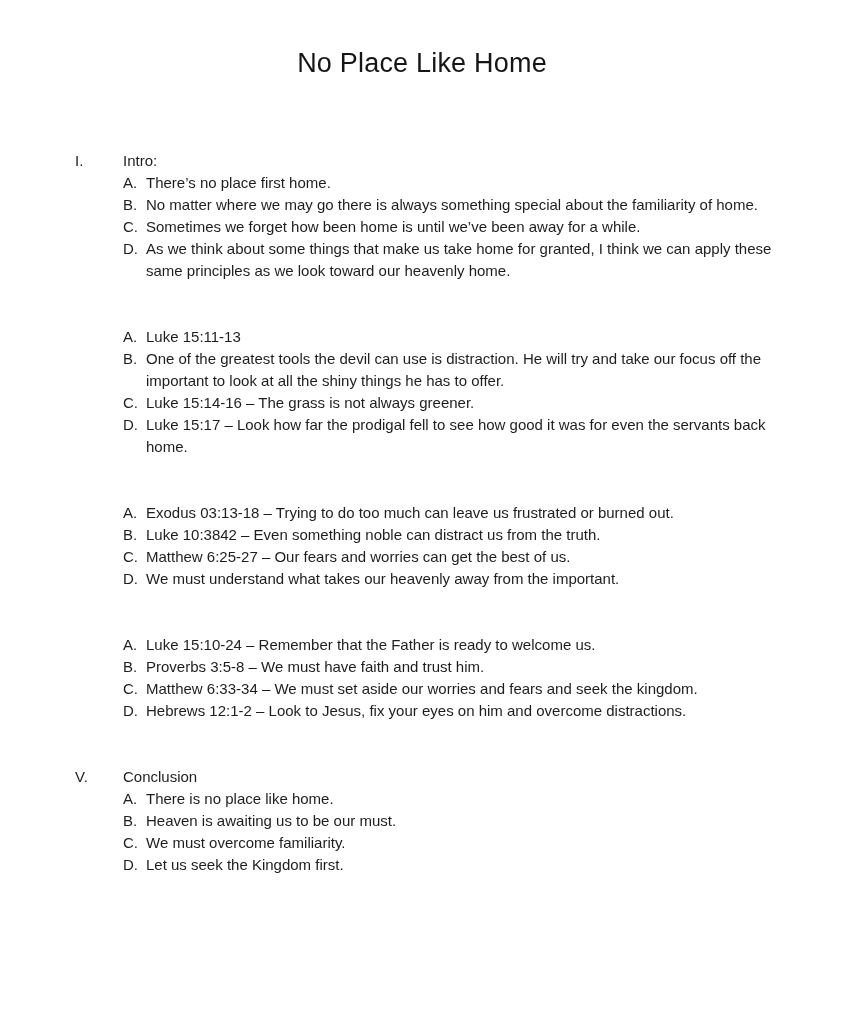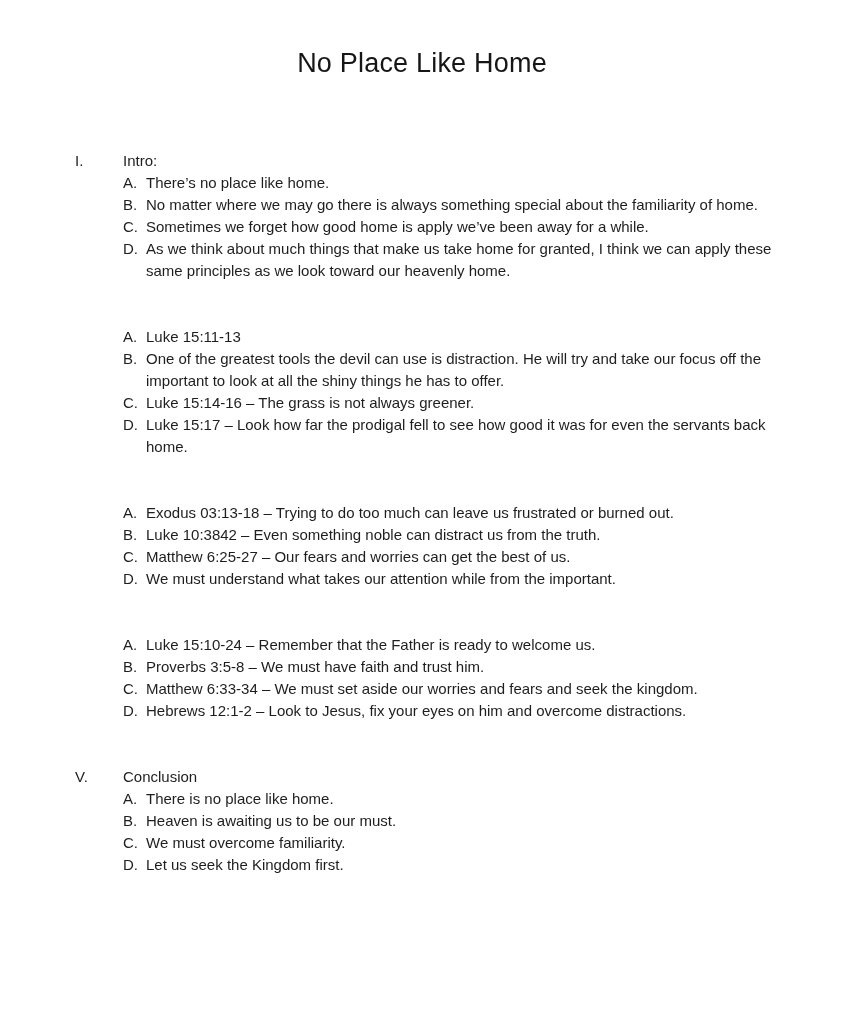--- a/index.html
+++ b/index.html
@@ -67,33 +67,33 @@
 
   <div class="outline">
 
     <div class="section">
       <div class="section-head">
         <span class="numeral">I.</span>
         <span class="heading">Intro:</span>
       </div>
       <div class="item">
         <span class="letter">A.</span>
-        <span class="item-text">There’s no place like home.</span>
+        <span class="item-text">There’s no place first home.</span>
       </div>
       <div class="item">
         <span class="letter">B.</span>
         <span class="item-text">No matter where we may go there is always something special about the familiarity of home.</span>
       </div>
       <div class="item">
         <span class="letter">C.</span>
-        <span class="item-text">Sometimes we forget how good home is apply we’ve been away for a while.</span>
+        <span class="item-text">Sometimes we forget how been home is until we’ve been away for a while.</span>
       </div>
       <div class="item">
         <span class="letter">D.</span>
-        <span class="item-text">As we think about much things that make us take home for granted, I think we can apply these same principles as we look toward our heavenly home.</span>
+        <span class="item-text">As we think about some things that make us take home for granted, I think we can apply these same principles as we look toward our heavenly home.</span>
       </div>
     </div>
 
     <div class="section">
       <div class="item">
         <span class="letter">A.</span>
         <span class="item-text">Luke 15:11-13</span>
       </div>
       <div class="item">
         <span class="letter">B.</span>
@@ -117,21 +117,21 @@
       <div class="item">
         <span class="letter">B.</span>
         <span class="item-text">Luke 10:3842 – Even something noble can distract us from the truth.</span>
       </div>
       <div class="item">
         <span class="letter">C.</span>
         <span class="item-text">Matthew 6:25-27 – Our fears and worries can get the best of us.</span>
       </div>
       <div class="item">
         <span class="letter">D.</span>
-        <span class="item-text">We must understand what takes our attention while from the important.</span>
+        <span class="item-text">We must understand what takes our heavenly away from the important.</span>
       </div>
     </div>
 
     <div class="section">
       <div class="item">
         <span class="letter">A.</span>
         <span class="item-text">Luke 15:10-24 – Remember that the Father is ready to welcome us.</span>
       </div>
       <div class="item">
         <span class="letter">B.</span>

